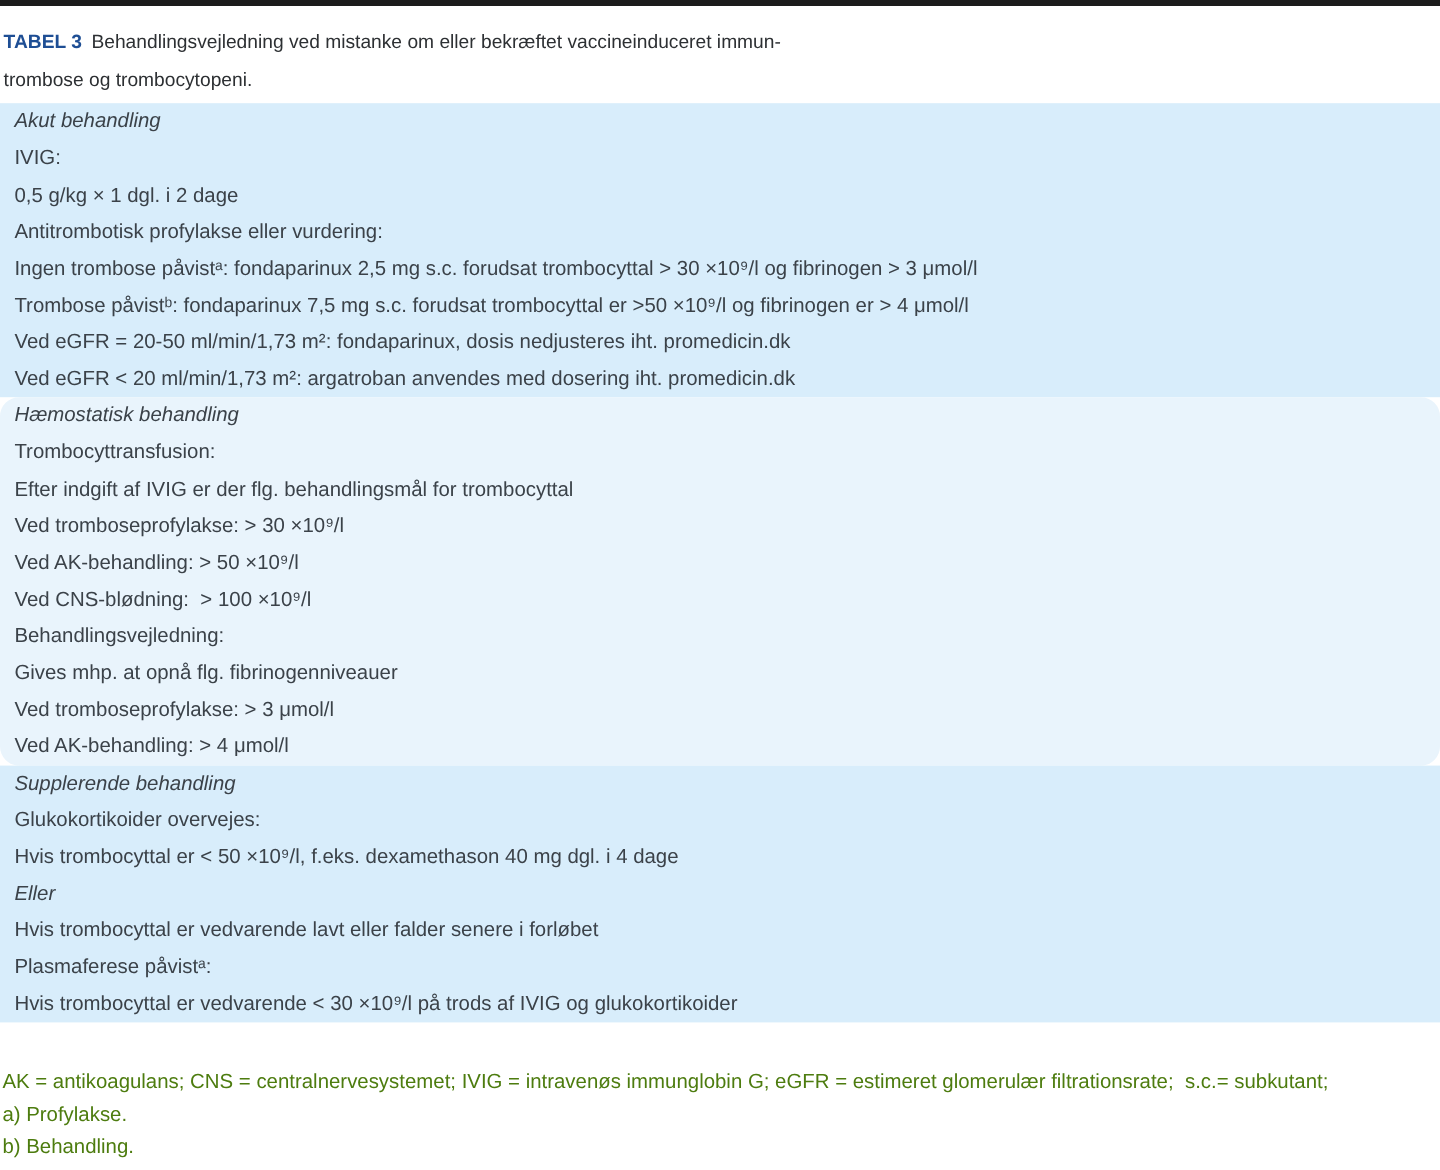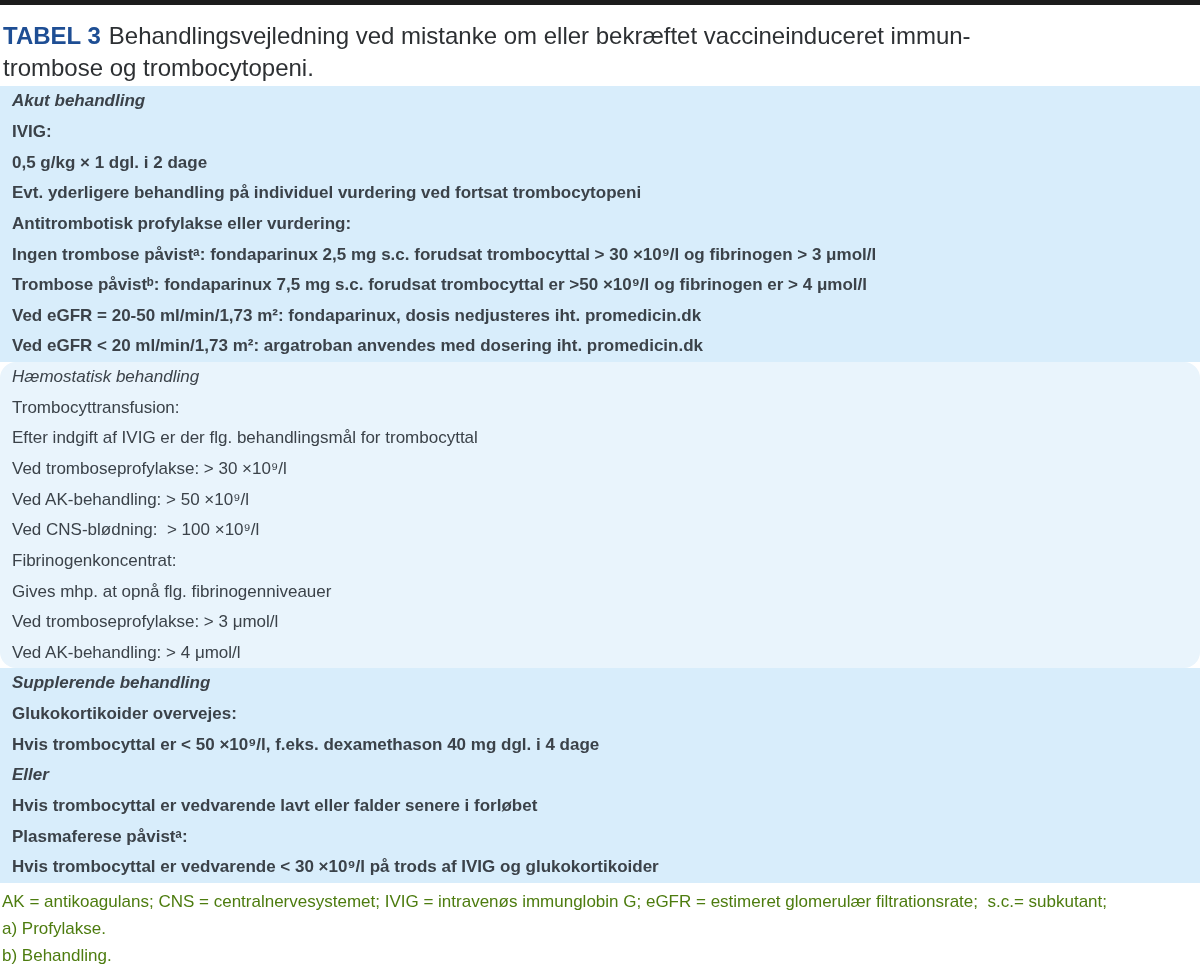--- a/index.html
+++ b/index.html
@@ -24,35 +24,35 @@
     overflow:hidden;
   }
   .rule{
     width:1200px;
     height:5px;
     background:var(--rule);
   }
   .title-block{
     height:81px;
     padding:15px 0 0 3px;
-    font-size:24px;
+    font-size:16px;
     line-height:32px;
     color:var(--title-text);
   }
   .title-line{white-space:pre-wrap;}
   .title-accent{
     font-weight:bold;
     color:var(--title-accent);
     margin-right:8px;
   }
   .treatment-table{
     width:1200px;
     height:797px;
   }
-  .section-dark{background:var(--section-dark);font-weight:bold;}
+  .section-dark{background:var(--section-dark);}
   .section-light{background:var(--section-light);border-radius:16px;}
   .row{
     height:30.65px;
     display:flex;
     align-items:center;
     padding-left:12px;
     font-size:17px;
     white-space:pre-wrap;
     color:var(--text);
   }
@@ -77,35 +77,34 @@
   <div class="title-block">
     <div class="title-line"><span class="title-accent">TABEL 3</span><span>Behandlingsvejledning ved mistanke om eller bekræftet vaccineinduceret immun-</span></div>
     <div class="title-line">trombose og trombocytopeni.</div>
   </div>
 
   <div class="treatment-table">
       <div class="section section-dark">
         <div class="row header-row">Akut behandling</div>
         <div class="row">IVIG:</div>
         <div class="row">0,5 g/kg × 1 dgl. i 2 dage</div>
-        <div class="row">Evt. yderligere behandling på individuel vurdering ved fortsat trombocytopeni</div>
         <div class="row">Antitrombotisk profylakse eller vurdering:</div>
         <div class="row">Ingen trombose påvistᵃ: fondaparinux 2,5 mg s.c. forudsat trombocyttal &gt; 30 ×10⁹/l og fibrinogen &gt; 3 μmol/l</div>
         <div class="row">Trombose påvistᵇ: fondaparinux 7,5 mg s.c. forudsat trombocyttal er &gt;50 ×10⁹/l og fibrinogen er &gt; 4 μmol/l</div>
         <div class="row">Ved eGFR = 20-50 ml/min/1,73 m²: fondaparinux, dosis nedjusteres iht. promedicin.dk</div>
         <div class="row">Ved eGFR &lt; 20 ml/min/1,73 m²: argatroban anvendes med dosering iht. promedicin.dk</div>
       </div>
       <div class="section section-light">
         <div class="row header-row">Hæmostatisk behandling</div>
         <div class="row">Trombocyttransfusion:</div>
         <div class="row">Efter indgift af IVIG er der flg. behandlingsmål for trombocyttal</div>
         <div class="row">Ved tromboseprofylakse: &gt; 30 ×10⁹/l</div>
         <div class="row">Ved AK-behandling: &gt; 50 ×10⁹/l</div>
         <div class="row">Ved CNS-blødning:  &gt; 100 ×10⁹/l</div>
-        <div class="row">Fibrinogenkoncentrat:</div>
+        <div class="row">Behandlingsvejledning:</div>
         <div class="row">Gives mhp. at opnå flg. fibrinogenniveauer</div>
         <div class="row">Ved tromboseprofylakse: &gt; 3 μmol/l</div>
         <div class="row">Ved AK-behandling: &gt; 4 μmol/l</div>
       </div>
       <div class="section section-dark">
         <div class="row header-row">Supplerende behandling</div>
         <div class="row">Glukokortikoider overvejes:</div>
         <div class="row">Hvis trombocyttal er &lt; 50 ×10⁹/l, f.eks. dexamethason 40 mg dgl. i 4 dage</div>
         <div class="row italic">Eller</div>
         <div class="row">Hvis trombocyttal er vedvarende lavt eller falder senere i forløbet</div>

